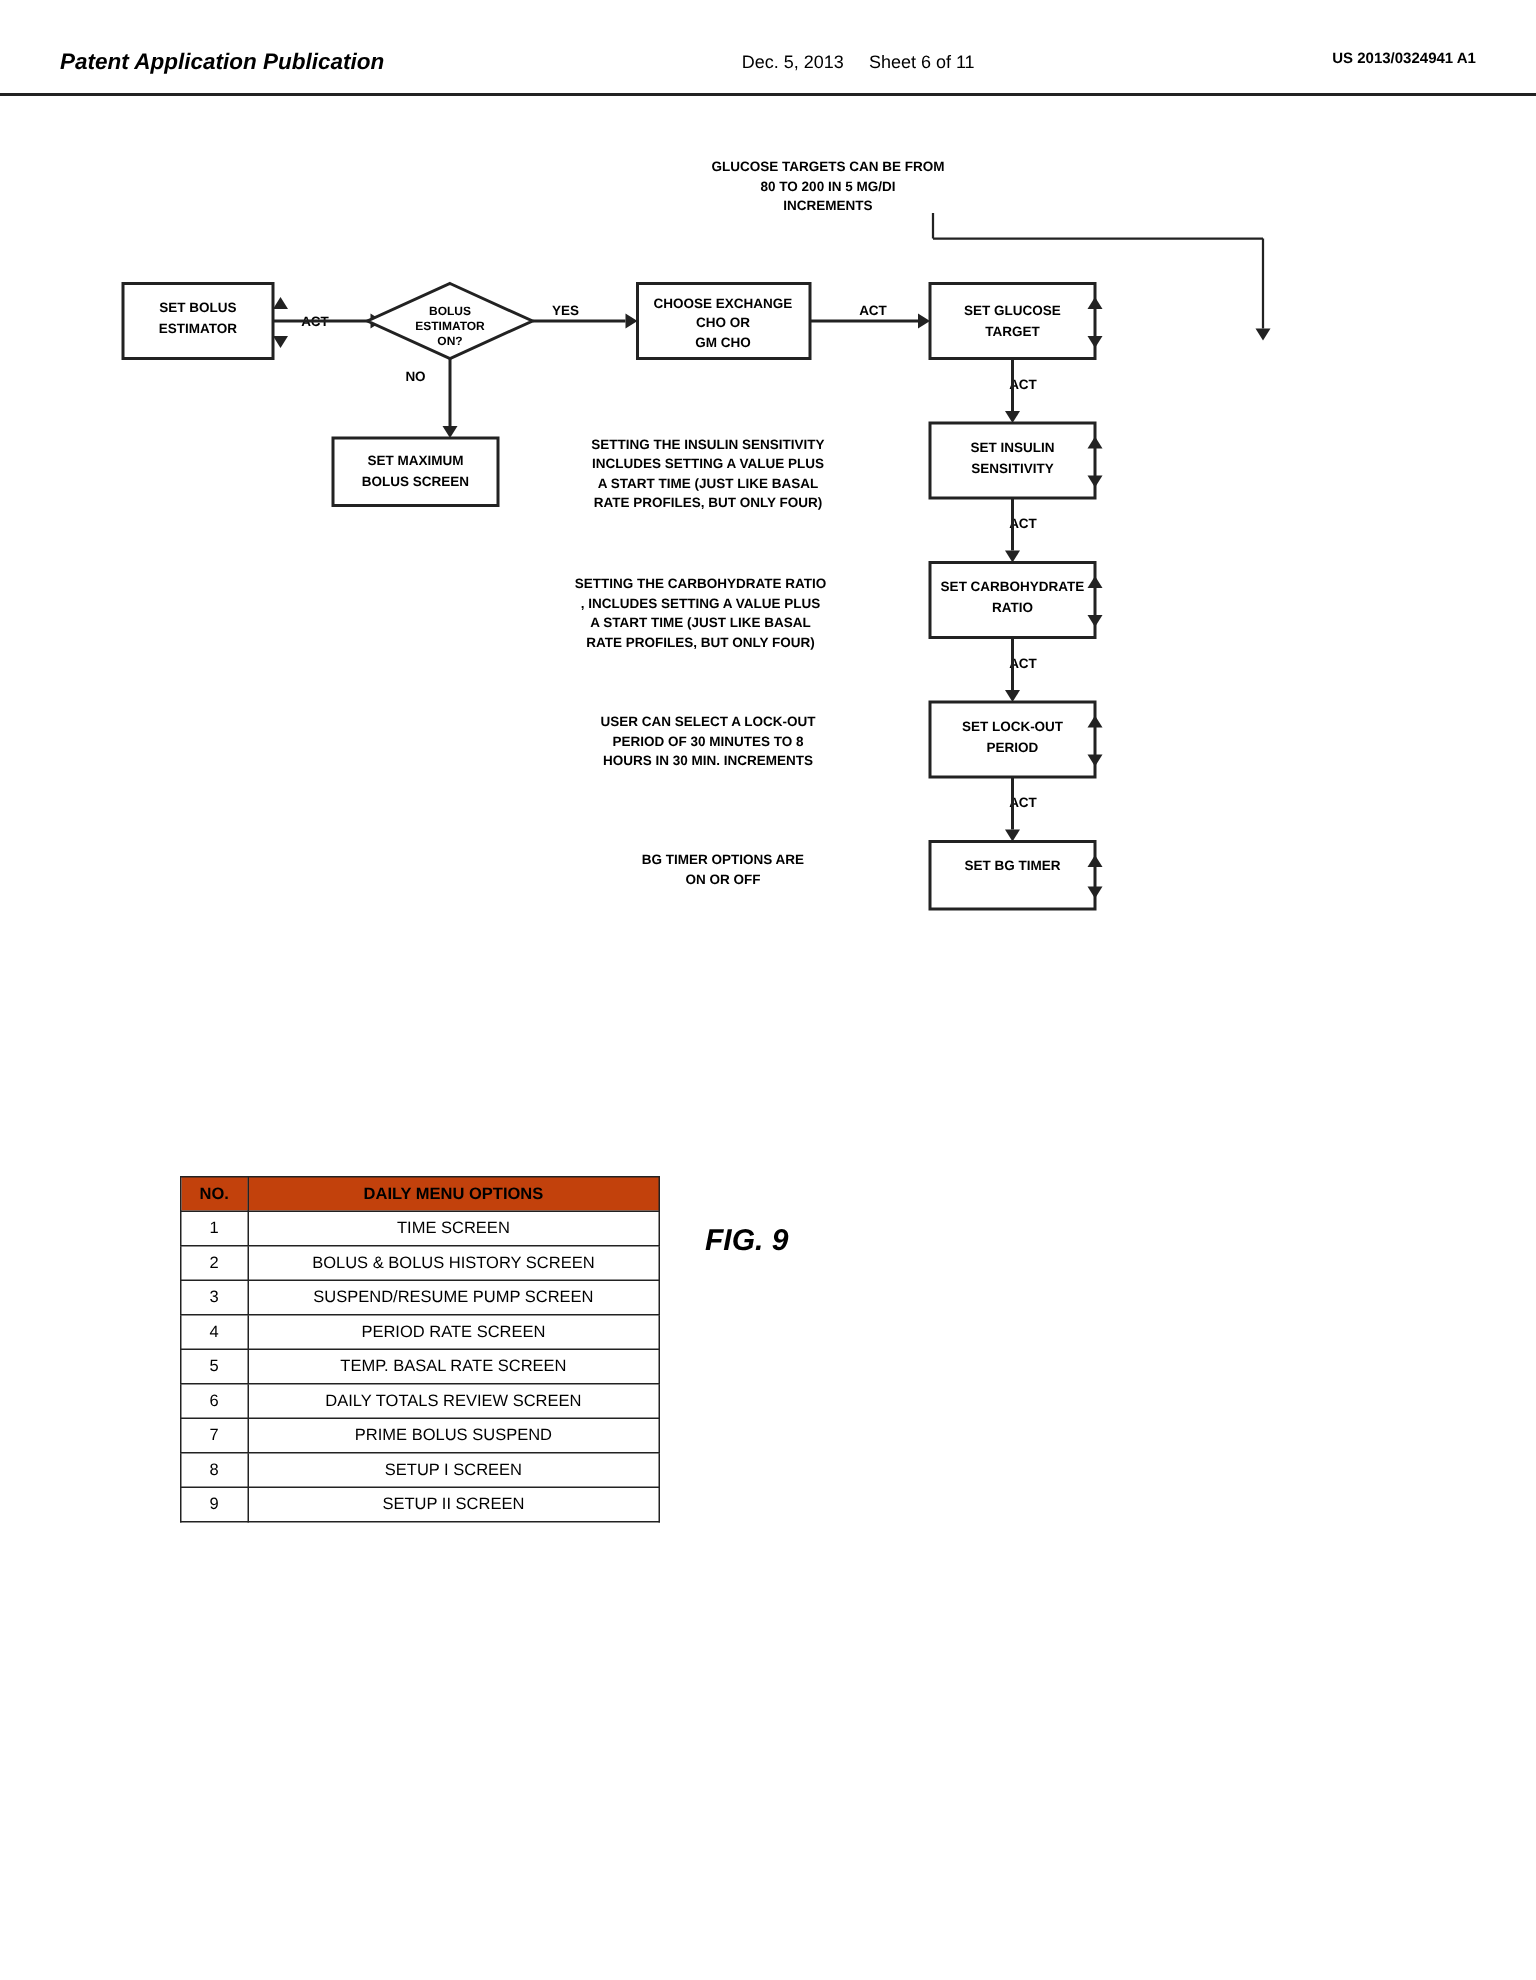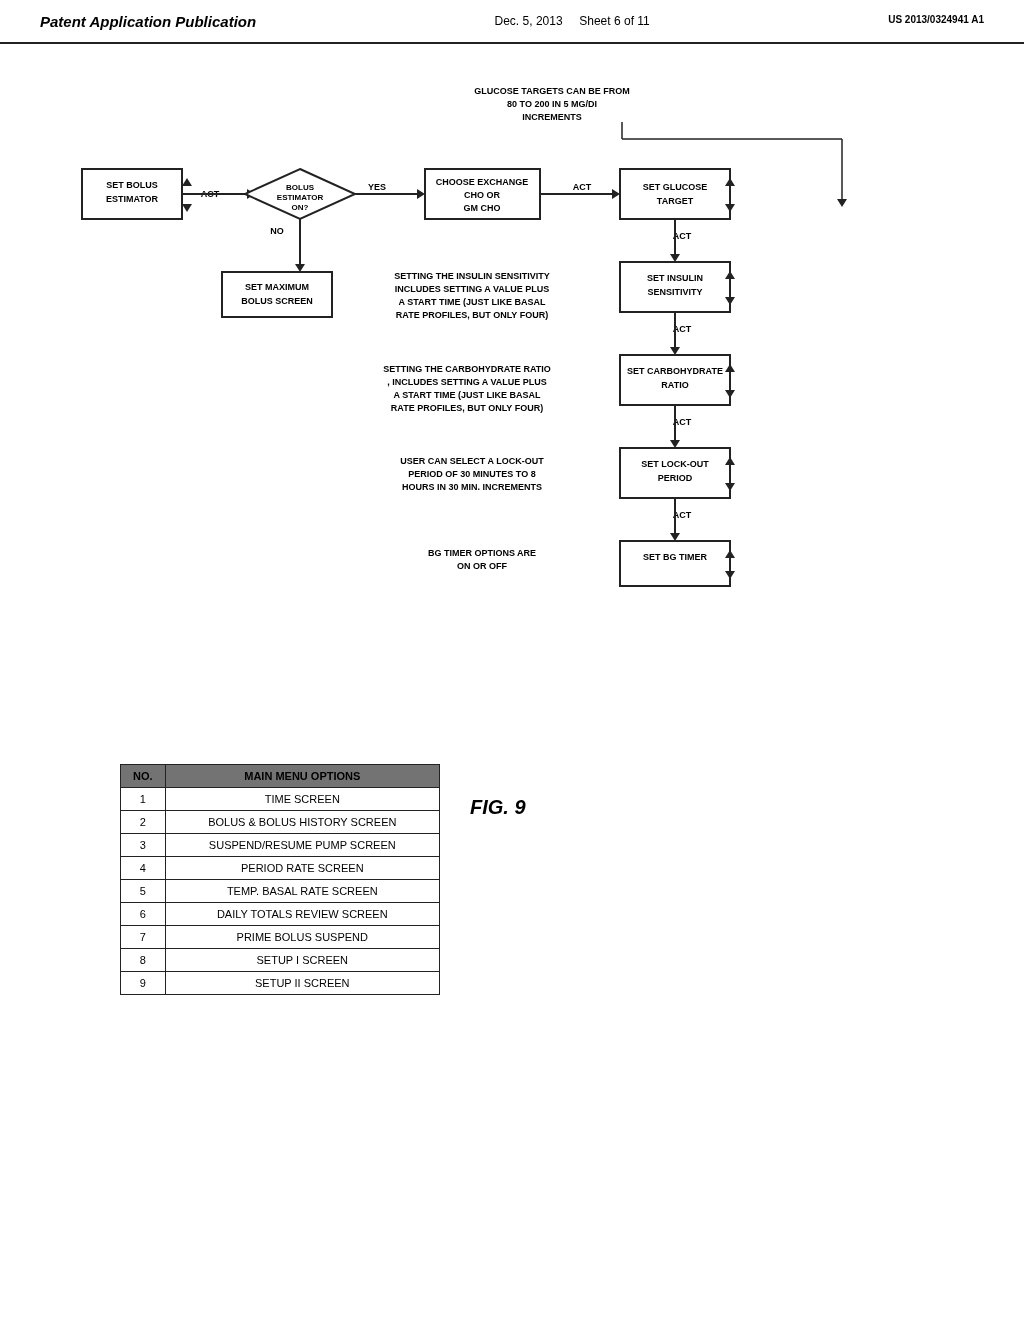--- a/index.html
+++ b/index.html
@@ -10,21 +10,21 @@
       font-family: Arial, Helvetica, sans-serif;
       overflow: hidden;
       position: relative;
     }
 
     
     .header {
       display: flex;
       justify-content: space-between;
       align-items: flex-start;
-      padding: 12px 40px 10px 40px;
+      padding: 32px 40px 10px 40px;
       border-bottom: 2px solid #222;
     }
     .header-left {
       font-size: 15px;
       font-weight: bold;
       font-style: italic;
       line-height: 1.3;
     }
     .header-center {
       font-size: 12px;
@@ -86,21 +86,21 @@
     .menu-table th, .menu-table td {
       border: 1px solid #222;
       padding: 5px 12px;
       text-align: center;
       font-weight: normal;
       white-space: nowrap;
     }
 
     .menu-table th {
       font-weight: bold;
-      background: #737373;
+      background: #c2410c;
     }
 
     .menu-table td:first-child {
       width: 40px;
       text-align: center;
     }
 
     .fig9-label {
       font-size: 20px;
       font-weight: bold;
@@ -243,21 +243,21 @@
       <polygon points="125,148 120,140 130,140" fill="#222"></polygon>
     </svg>
   </div>
 
 
   <div class="table-section">
     <table class="menu-table">
       <thead>
         <tr>
           <th>NO.</th>
-          <th>MAIN MENU OPTIONS</th>
+          <th>DAILY MENU OPTIONS</th>
         </tr>
       </thead>
       <tbody id="menu-table-body">
       <tr>
             <td>1</td>
             <td>TIME SCREEN</td>
           </tr>
           <tr>
             <td>2</td>
             <td>BOLUS &amp; BOLUS HISTORY SCREEN</td>

